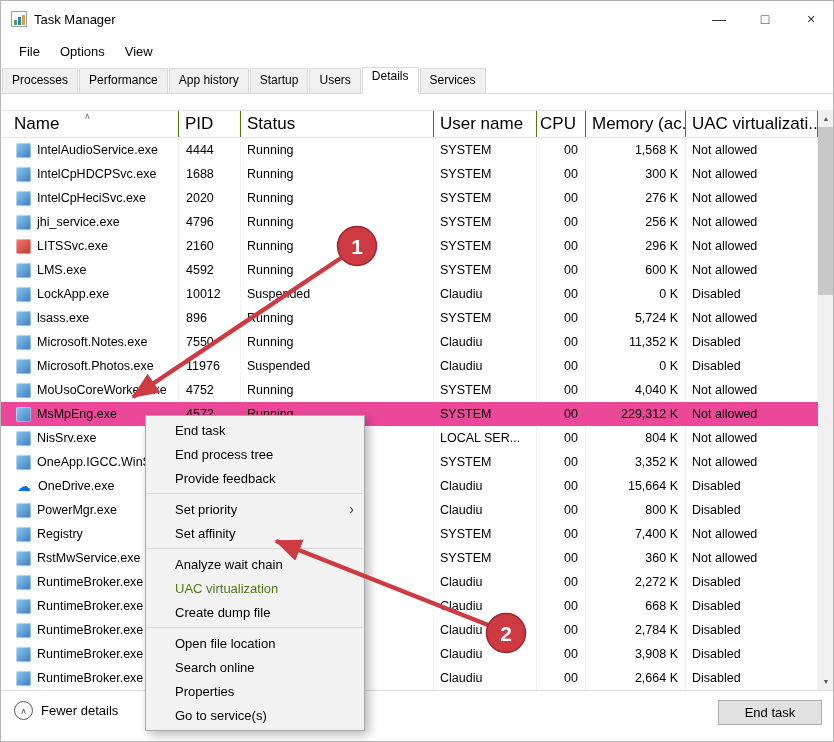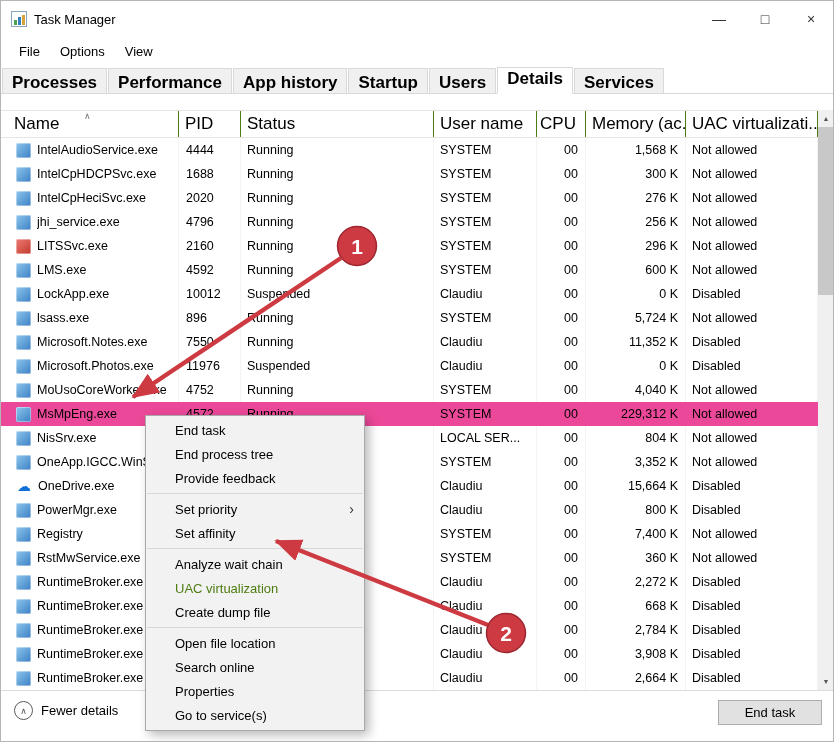--- a/index.html
+++ b/index.html
@@ -26,21 +26,21 @@
   .win-btn { width:46px; height:38px; display:flex; align-items:center; justify-content:center; font-size:14px; color:#333; cursor:default; }
 
   
   .menubar { position:absolute; top:38px; left:9px; height:26px; display:flex; align-items:center; }
   .menu-label { padding:4px 10px; font-size:13px; }
 
   
   .tabstrip { position:absolute; top:67px; left:0; right:0; height:27px; border-bottom:1px solid #d9d9d9; display:flex; align-items:flex-end; padding-left:2px; }
   .tab {
     height:25px; background:#f0f0f0; border:1px solid #d9d9d9; border-bottom:none;
-    padding:4px 9px 0; margin-right:1px; font-size:17px; white-space:nowrap;font-weight:bold;
+    padding:4px 9px 0; margin-right:1px; font-size:12px; white-space:nowrap;
   }
   .tab.selected { background:#fff; height:27px; position:relative; z-index:2; margin-bottom:-1px; border-bottom:1px solid #fff; padding-top:1px; }
 
   
   .table-header {
     position:absolute; top:110px; left:0; width:818px; height:28px;
     display:grid; grid-template-columns:179px 62px 193px 103px 49px 100px 132px;
     border-top:1px solid #e5e5e5; border-bottom:1px solid #e5e5e5; align-items:center;
   }
   .hcell { height:100%; display:flex; align-items:center; padding:0 6px; border-right:1px solid #4d7c0f; font-size:17px; white-space:nowrap; overflow:hidden; }

